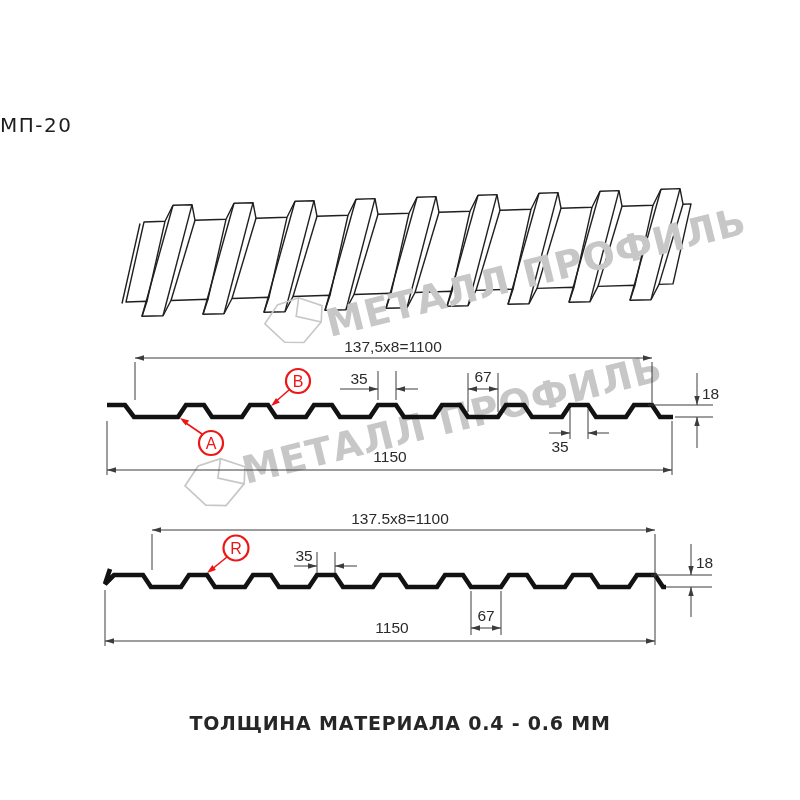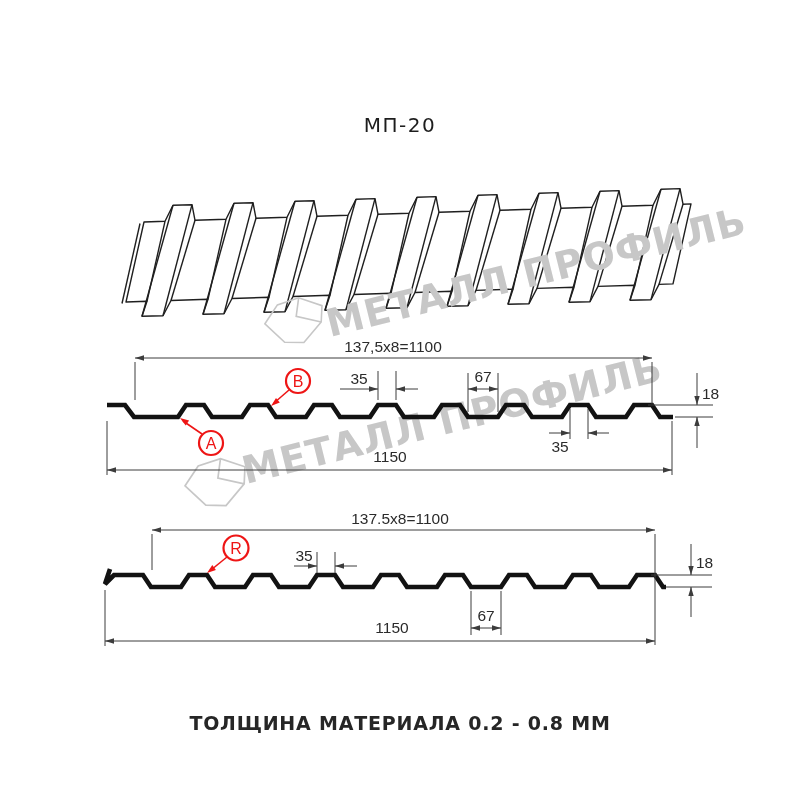--- a/index.html
+++ b/index.html
@@ -1,20 +1,20 @@
 <!DOCTYPE html>
 <html><head>
 <meta charset="utf-8">
 <style>
   html,body{margin:0;padding:0;background:#fff;}
   .page{position:relative;width:800px;height:800px;background:#ffffff;overflow:hidden;
         font-family:"DejaVu Sans","Liberation Sans",sans-serif;}
   .title{position:absolute;top:60px;left:0;width:800px;text-align:center;
          font-size:42px;font-weight:700;letter-spacing:2.5px;color:#161616;}
-  .subtitle{position:absolute;top:113px;left:0;width:800px;text-align:center;
+  .subtitle{position:absolute;top:113px;left:0;width:800px;text-align:left;
          font-size:20px;font-weight:500;letter-spacing:1.5px;color:#1d1d1d;}
   .footer-note{position:absolute;top:712px;left:0;width:800px;text-align:center;
          font-size:19px;font-weight:600;letter-spacing:0.8px;color:#262626;}
   svg{position:absolute;left:0;top:0;}
   .dim-line{stroke:#3c3c3c;stroke-width:1;fill:none;}
   .dim-arrow{fill:#3c3c3c;stroke:none;}
   .dim-text{font-family:"Liberation Sans","DejaVu Sans",sans-serif;font-size:15.5px;fill:#2b2b2b;}
   .profile{stroke:#121212;stroke-width:4.6;fill:none;stroke-linejoin:miter;}
   .sheet3d{stroke:#1f1f1f;stroke-width:1.4;fill:none;stroke-linejoin:round;}
   .wm-text{font-size:38px;font-weight:700;letter-spacing:1px;}
@@ -218,14 +218,14 @@
 
       <g>
         <line class="leader" x1="227" y1="557" x2="211" y2="570" stroke="#ee1515"></line>
         <polygon points="207,573 215.9,569.9 212.3,565.1" fill="#ee1515"></polygon>
         <circle class="callout-circle" cx="236" cy="548" r="12.5" stroke="#ee1515"></circle>
         <text class="callout-letter" x="236" y="553.5" fill="#ee1515">R</text>
       </g>
     </g>
   </svg>
 
-  <div class="footer-note">ТОЛЩИНА МАТЕРИАЛА 0.2 - 0.8 ММ</div>
+  <div class="footer-note">ТОЛЩИНА МАТЕРИАЛА 0.4 - 0.6 ММ</div>
 </div>
 
 </body></html>

